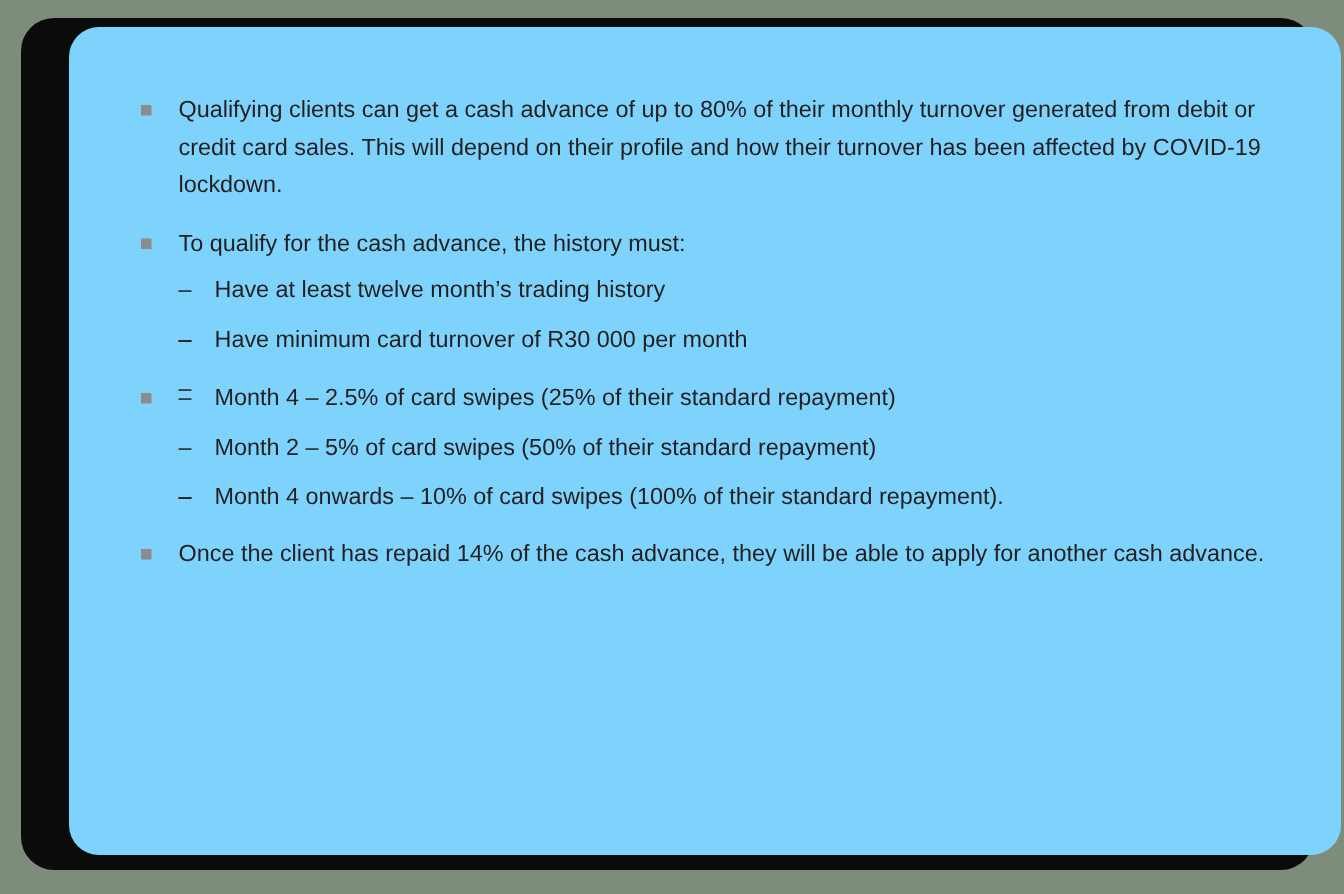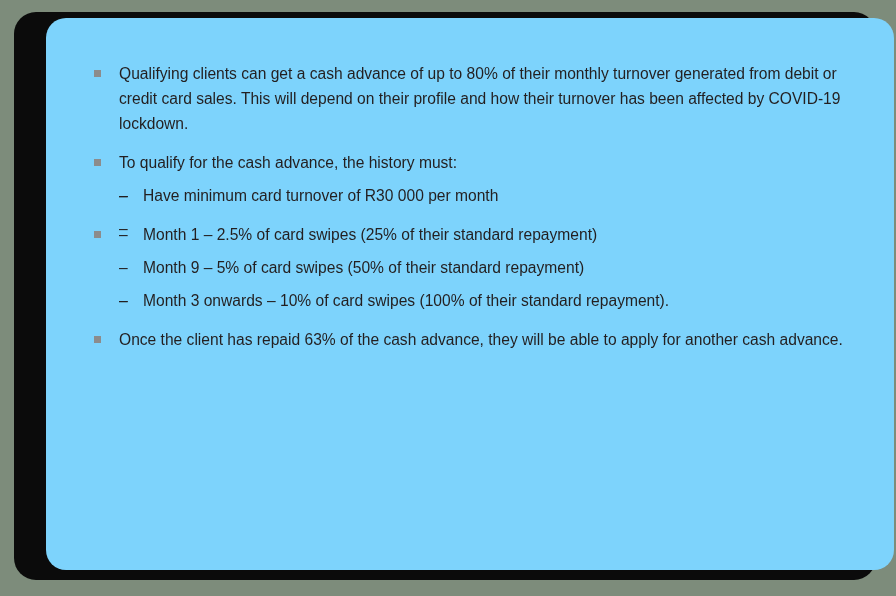--- a/index.html
+++ b/index.html
@@ -113,55 +113,56 @@
         <span class="sq-marker"></span>
         <p class="para">Qualifying clients can get a cash advance of up to 80% of their monthly turnover generated from debit or credit card sales. This will depend on their profile and how their turnover has been affected by COVID-19 lockdown.</p>
       </li>
 
       <li class="bullet-item">
         <span class="sq-marker"></span>
         <p class="para">To qualify for the cash advance, the history must:</p>
         <ul class="sub-list">
           <li class="dash-item">
             <span class="dash-marker">–</span>
+            <span class="sub-text">Have at least twelve month’s trading history</span>
           </li>
           <li class="dash-item">
             <span class="dash-marker">–</span>
           </li>
           <li class="dash-item">
             <span class="dash-marker">–</span>
             <span class="sub-text">Have minimum card turnover of R30 000 per month</span>
           </li>
           <li class="dash-item">
             <span class="dash-marker">–</span>
           </li>
         </ul>
       </li>
 
       <li class="bullet-item">
         <span class="sq-marker"></span>
         <ul class="sub-list">
           <li class="dash-item">
             <span class="dash-marker">–</span>
-            <span class="sub-text">Month 1 – 2.5% of card swipes (25% of their standard repayment)</span>
+            <span class="sub-text">Month 4 – 2.5% of card swipes (25% of their standard repayment)</span>
           </li>
           <li class="dash-item">
             <span class="dash-marker">–</span>
-            <span class="sub-text">Month 9 – 5% of card swipes (50% of their standard repayment)</span>
+            <span class="sub-text">Month 2 – 5% of card swipes (50% of their standard repayment)</span>
           </li>
           <li class="dash-item">
             <span class="dash-marker">–</span>
           </li>
           <li class="dash-item">
             <span class="dash-marker">–</span>
-            <span class="sub-text">Month 3 onwards – 10% of card swipes (100% of their standard repayment).</span>
+            <span class="sub-text">Month 4 onwards – 10% of card swipes (100% of their standard repayment).</span>
           </li>
         </ul>
       </li>
 
       <li class="bullet-item">
         <span class="sq-marker"></span>
-        <p class="para">Once the client has repaid 63% of the cash advance, they will be able to apply for another cash advance.</p>
+        <p class="para">Once the client has repaid 14% of the cash advance, they will be able to apply for another cash advance.</p>
       </li>
 
     </ul>
   </div>
 </div>
 
 </body></html>

